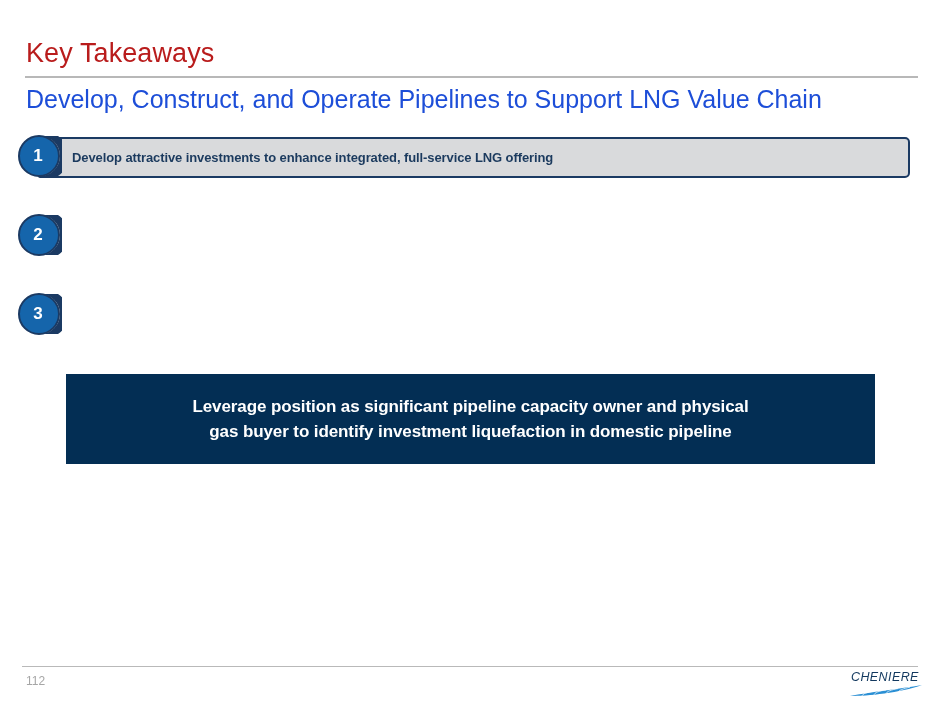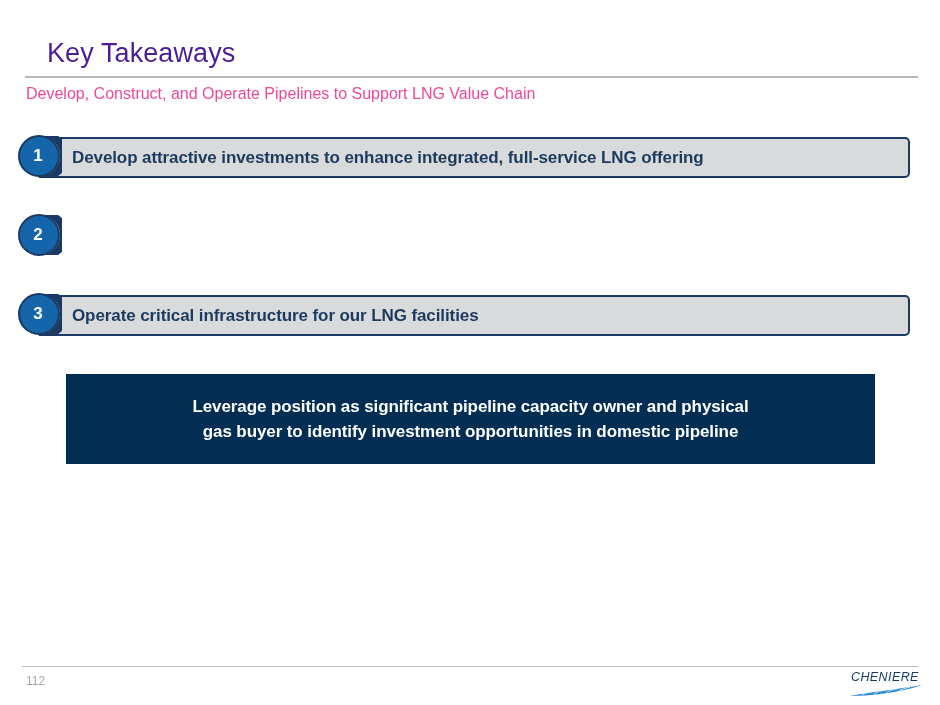--- a/index.html
+++ b/index.html
@@ -14,39 +14,38 @@
     position: relative;
     overflow: hidden;
   }
 
   
   .slide-title {
     position: absolute;
     left: 26px;
     top: 38px;
     font-size: 27px;
-    color: #4c1d95;
+    color: #b91c1c;
     letter-spacing: 0.1px;
     white-space: nowrap;
-    margin-left: 21px;
   }
   .title-rule {
     position: absolute;
     left: 25px;
     top: 76px;
     width: 893px;
     height: 2px;
     background: #b8b8b8;
   }
   .slide-subtitle {
     position: absolute;
     left: 26px;
     top: 85px;
-    font-size: 16px;
-    color: #ec4899;
+    font-size: 25px;
+    color: #1d4ed8;
     white-space: nowrap;
   }
 
   
   .bar-row {
     position: absolute;
     left: 0;
     width: 940px;
     height: 46px;
   }
@@ -62,21 +61,21 @@
     height: 41px;
     box-sizing: border-box;
     background: #d9dadc;
     border: 2px solid #1b3a63;
     border-radius: 2px 5px 5px 2px;
     display: flex;
     align-items: center;
   }
   .bar-text {
     margin-left: 32px;
-    font-size: 17px;
+    font-size: 13px;
     font-weight: bold;
     color: #1b3a5e;
     white-space: nowrap;
     letter-spacing: -0.1px;
   }
 
   .bar-badge {
     position: absolute;
     left: 18px;
     top: 0px;
@@ -187,35 +186,32 @@
   <div class="bar-badge">
     <svg width="44" height="44" viewBox="0 0 44 44">
       <path d="M22 2 A20 20 0 1 1 22 42 L40 42 A24 24 0 0 0 40 2 Z" fill="#1b3a63"></path>
       <circle cx="21" cy="22" r="20" fill="#1565ab" stroke="#1b3a63" stroke-width="2"></circle>
     </svg>
     <div class="badge-num">2</div>
   </div>
 </div>
 
 <div class="bar-row r3">
-  <div class="bar-body">
-    <span class="bar-text">Operate critical infrastructure for our LNG facilities</span>
-  </div>
   <div class="bar-badge">
     <svg width="44" height="44" viewBox="0 0 44 44">
       <path d="M22 2 A20 20 0 1 1 22 42 L40 42 A24 24 0 0 0 40 2 Z" fill="#1b3a63"></path>
       <circle cx="21" cy="22" r="20" fill="#1565ab" stroke="#1b3a63" stroke-width="2"></circle>
     </svg>
     <div class="badge-num">3</div>
   </div>
 </div>
 
 <div class="callout">
   <div class="callout-line">Leverage position as significant pipeline capacity owner and physical</div>
-  <div class="callout-line">gas buyer to identify investment opportunities in domestic pipeline</div>
+  <div class="callout-line">gas buyer to identify investment liquefaction in domestic pipeline</div>
 </div>
 
 <div class="footer-rule"></div>
 <div class="page-number">112</div>
 
 <div class="logo">
   <div class="logo-word">CHENIERE</div>
   <svg class="logo-swoosh" width="78" height="14" viewBox="0 0 78 14">
     <path d="M2 12 C20 12, 52 9, 74 1 C52 5, 22 8, 2 12 Z" fill="#2a8fd4"></path>
     <path d="M6 13 C24 13, 54 10, 72 3" stroke="#ffffff" stroke-width="0.7" fill="none"></path>

